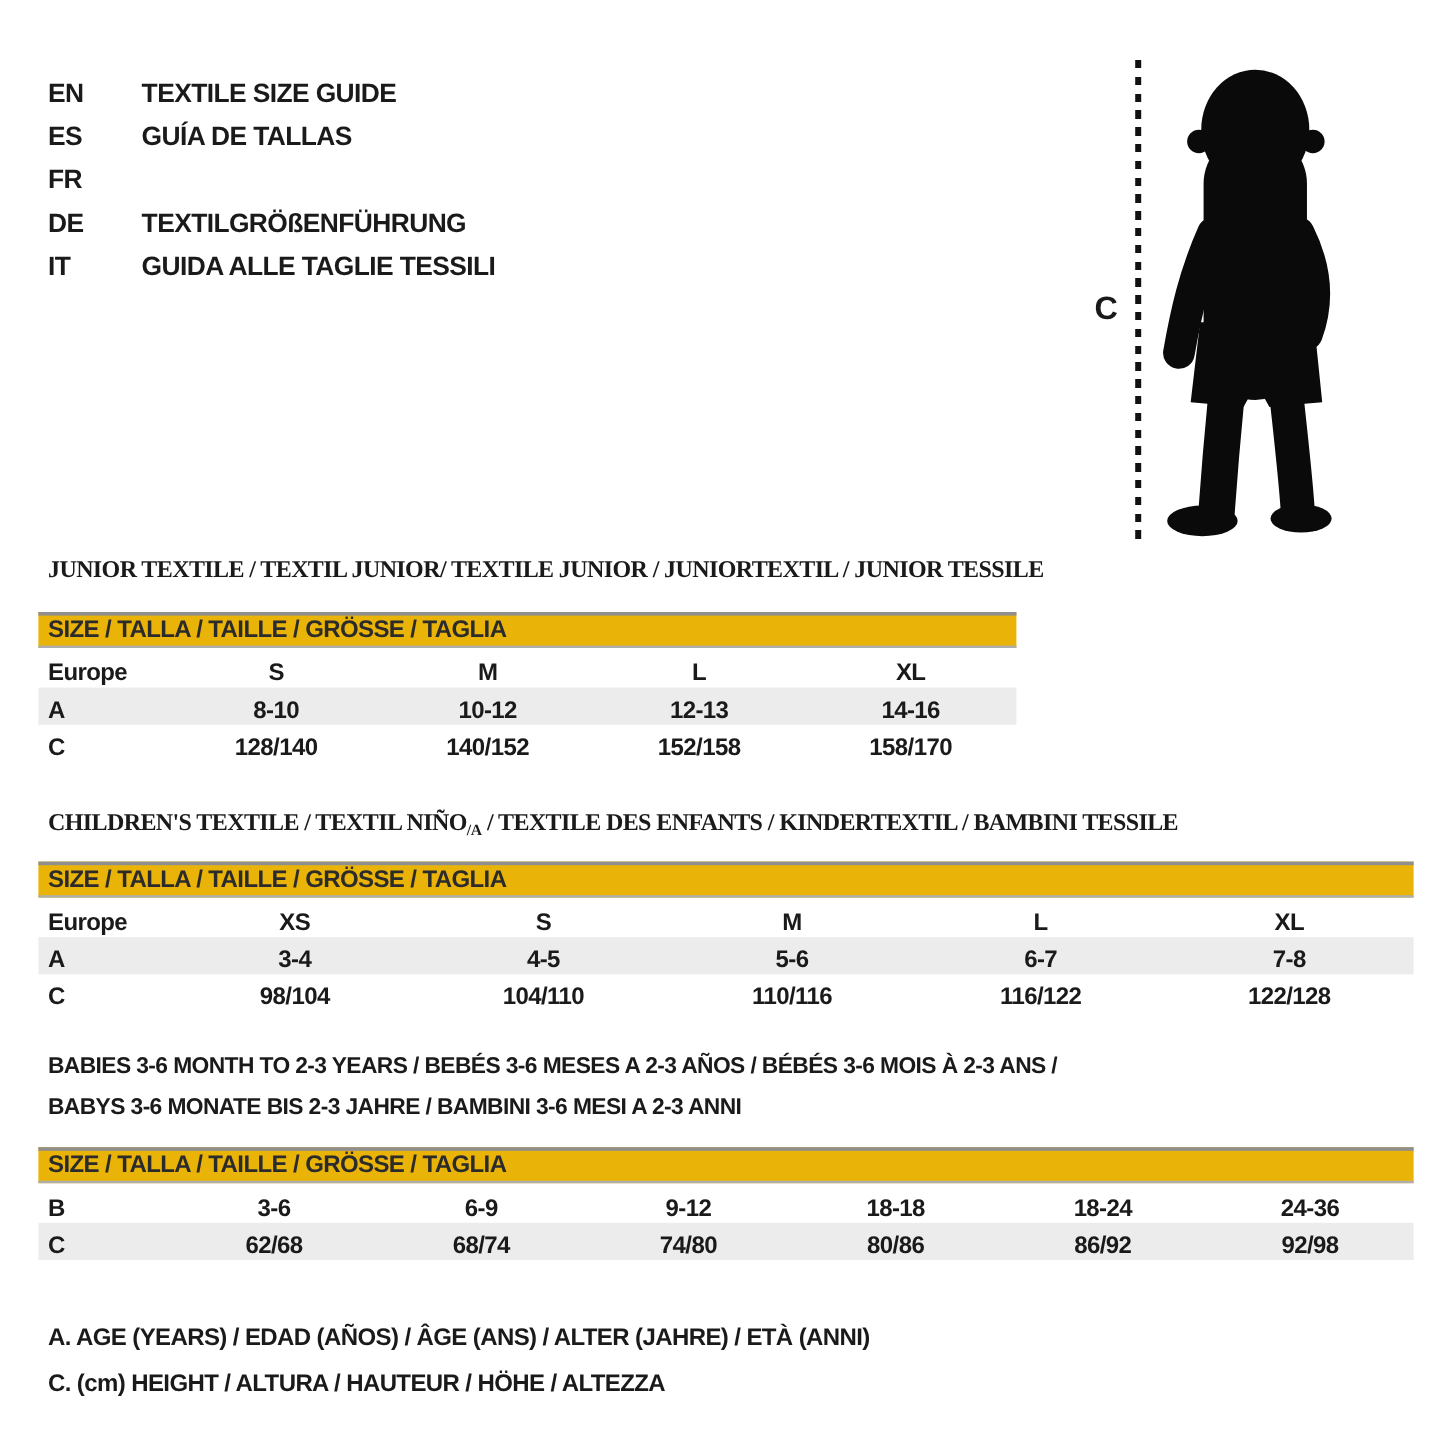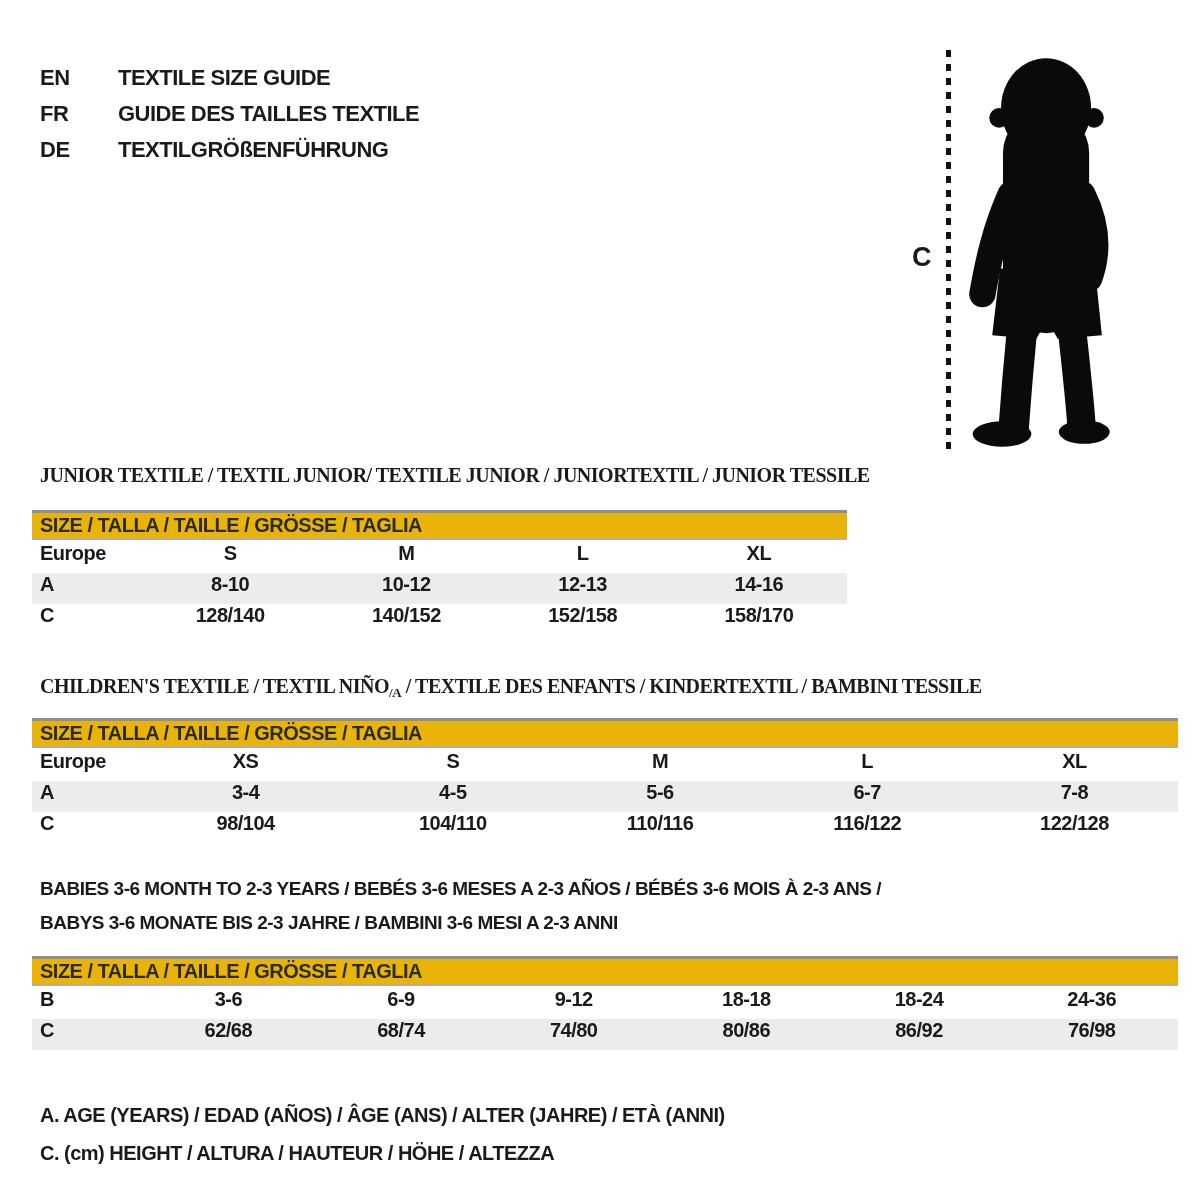--- a/index.html
+++ b/index.html
@@ -31,47 +31,54 @@
   .babies-title { position:absolute; left:40px; top:842px; font-size:19px; font-weight:bold; letter-spacing:-0.5px; line-height:34px; }
 
   
   .size-table { position:absolute; left:32px; }
   .size-band {
     height:30px; background:#eab308;
     border-top:3px solid #8f8f8f; border-bottom:2px solid #aeaeae;
     display:flex; align-items:center; padding-left:8px;
     font-size:20px; font-weight:bold; letter-spacing:-0.5px; color:#2b2b2b;
   }
-  .t-row { display:flex; height:31px; align-items:flex-start; font-size:20px; font-weight:bold; letter-spacing:-0.5px; }
+  .t-row { display:flex; height:31px; align-items:flex-end; font-size:20px; font-weight:bold; letter-spacing:-0.5px; }
   .t-row.first { margin-top:2px; }
   .t-row.shaded { background:#ececec; }
   .t-label { width:110px; padding-left:8px; }
   .t-cell { flex:1; text-align:center; }
 
   
   .legend { position:absolute; left:40px; top:1066px; }
   .legend-line { font-size:20px; font-weight:bold; letter-spacing:-0.5px; line-height:38px; white-space:nowrap; }
 </style>
 </head>
 <body>
 
 <div class="page">
 
   <div class="lang-block">
     <div class="lang-row">
       <span class="lang-code">EN</span>
       <span class="lang-label">TEXTILE SIZE GUIDE</span>
     </div>
     <div class="lang-row">
+      <span class="lang-code">ES</span>
+      <span class="lang-label">GUÍA DE TALLAS</span>
+    </div>
+    <div class="lang-row">
       <span class="lang-code">FR</span>
-      <span class="lang-label">GUIDE DES TAILLES TEXTILE</span>
     </div>
     <div class="lang-row">
       <span class="lang-code">DE</span>
       <span class="lang-label">TEXTILGRÖßENFÜHRUNG</span>
+    </div>
+    <div class="lang-row">
+      <span class="lang-code">IT</span>
+      <span class="lang-label">GUIDA ALLE TAGLIE TESSILI</span>
     </div>
   </div>
 
   <div class="measure-line"></div>
   <div class="c-label">C</div>
   <svg class="baby-svg" width="186" height="398" viewBox="0 0 190 400" xmlns="http://www.w3.org/2000/svg">
     <g fill="#0a0a0a" stroke="none">
       <ellipse cx="92" cy="54" rx="46" ry="51"></ellipse>
       <circle cx="44" cy="64" r="10"></circle>
       <circle cx="141" cy="64" r="10"></circle>
@@ -156,21 +163,21 @@
       <span class="t-cell">18-24</span>
       <span class="t-cell">24-36</span>
     </div>
     <div class="t-row shaded">
       <span class="t-label">C</span>
       <span class="t-cell">62/68</span>
       <span class="t-cell">68/74</span>
       <span class="t-cell">74/80</span>
       <span class="t-cell">80/86</span>
       <span class="t-cell">86/92</span>
-      <span class="t-cell">76/98</span>
+      <span class="t-cell">92/98</span>
     </div>
   </div>
 
   <div class="legend">
     <div class="legend-line">A. AGE (YEARS) / EDAD (AÑOS) / ÂGE (ANS) / ALTER (JAHRE) / ETÀ (ANNI)</div>
     <div class="legend-line">C. (cm) HEIGHT / ALTURA / HAUTEUR / HÖHE / ALTEZZA</div>
   </div>
 
 </div>
 

